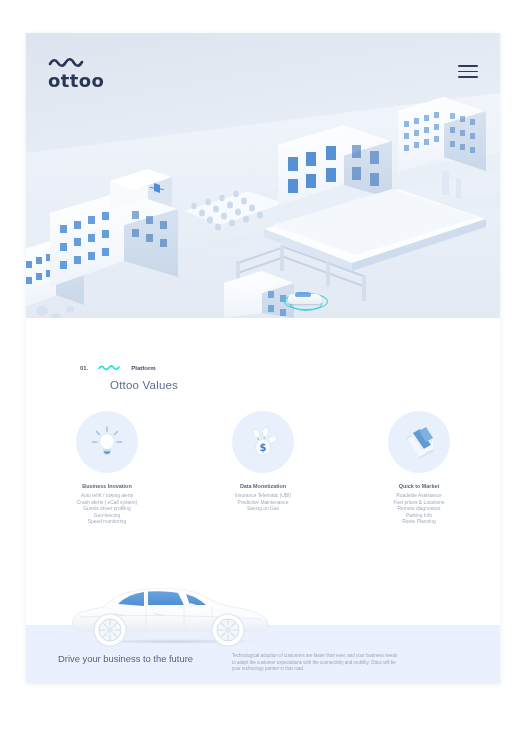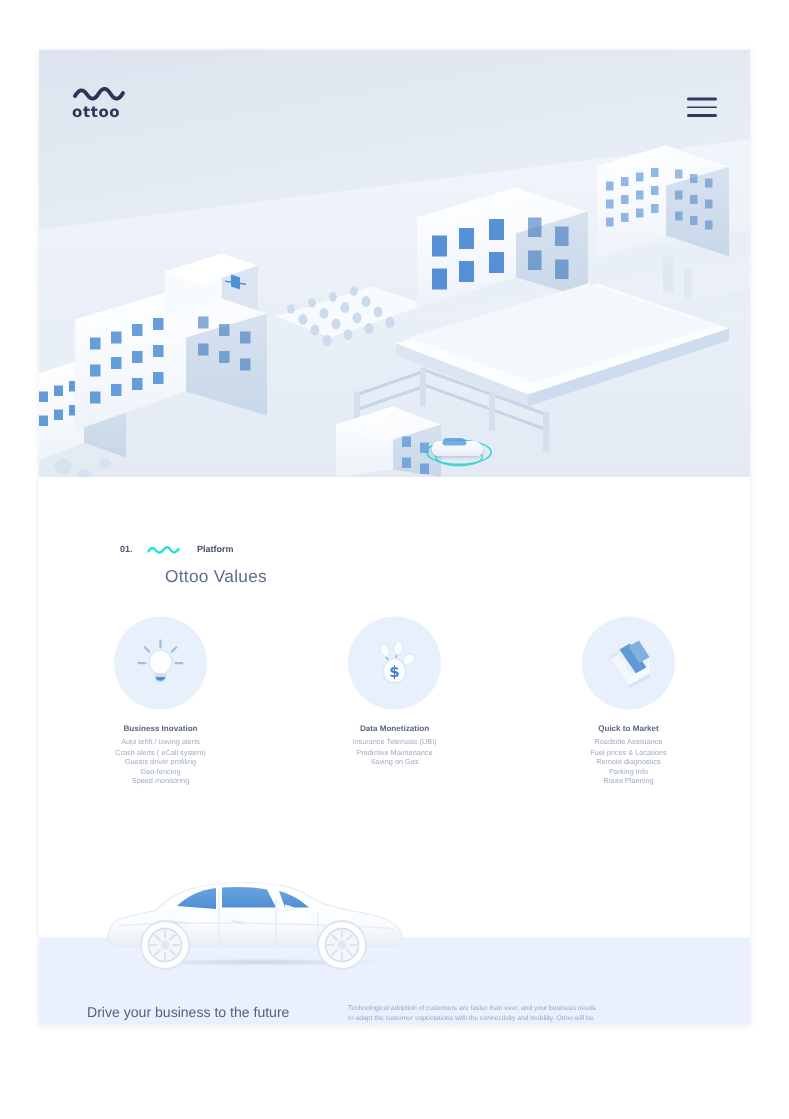--- a/index.html
+++ b/index.html
@@ -27,21 +27,21 @@
     background:linear-gradient(180deg,#ffffff,#e8eef6);box-shadow:0 1px 2px rgba(60,90,130,.25);}
   .carwin{position:absolute;left:11px;top:3px;width:16px;height:5px;border-radius:4px 5px 2px 2px;
     background:#5b9fe0;opacity:.85;}
   .ring{position:absolute;border:1.4px solid #1fd8d0;border-radius:50%;}
   .ring1{left:0;top:4px;width:42px;height:15px;opacity:.95;}
   .ring2{left:6px;top:9px;width:30px;height:11px;opacity:.7;border-color:#19cfc8;}
 
   
   .logo{position:absolute;left:22px;top:24px;width:58px;}
   .logo-mark{display:block;}
-  .logo-word{font-size:10px;font-weight:700;color:#2b3657;letter-spacing:.4px;margin-top:1px;
+  .logo-word{font-size:18px;font-weight:700;color:#2b3657;letter-spacing:.4px;margin-top:1px;
     font-family:"DejaVu Sans", sans-serif;}
   .burger{position:absolute;right:22px;top:32px;width:20px;cursor:pointer;}
   .burger i{display:block;height:1.6px;background:#2f3b5c;margin-bottom:4px;border-radius:1px;}
   .burger i:last-child{margin-bottom:0;}
 
   .copy{position:absolute;left:92px;top:47px;width:215px;}
   .eyebrow{font-size:6.1px;font-weight:700;color:#3c4a6b;letter-spacing:.12px;margin:0 0 4px;}
   .h1{font-size:10.4px;line-height:13.6px;color:#5f6f8f;font-weight:400;margin:0 0 7px;letter-spacing:.1px;}
   .lede{font-size:4.9px;line-height:7.4px;color:#8d9ab3;margin:0 0 11px;max-width:150px;}
   .btn{display:inline-flex;align-items:center;justify-content:center;
@@ -61,21 +61,21 @@
   .col{width:105px;text-align:center;}
   .iconwrap{width:62px;height:62px;border-radius:50%;background:#e8f0fb;margin:0 auto 10px;
     display:flex;align-items:center;justify-content:center;}
   .col-title{font-size:5.4px;font-weight:700;color:#596781;margin:0 0 4px;}
   .col-li{font-size:4.9px;line-height:6.6px;color:#a0abc0;}
 
   
   .cta{position:relative;height:150px;}
   .cta-band{position:absolute;left:0;right:0;top:52px;height:98px;background:#eaf0fd;}
   .car-stage{position:absolute;left:40px;top:0;width:210px;height:72px;}
-  .cta-inner{position:absolute;left:0;right:0;top:96px;display:flex;gap:24px;padding:0 32px;}
+  .cta-inner{position:absolute;left:0;right:0;top:80px;display:flex;gap:24px;padding:0 32px;}
   .cta-h{font-size:9.4px;line-height:12.6px;color:#53637f;font-weight:400;margin:0;width:150px;}
   .cta-p{font-size:4.5px;line-height:6.6px;color:#9aa7bf;margin:0;width:168px;}
 
   .shadow-ellipse{position:absolute;left:60px;top:66px;width:175px;height:5px;border-radius:50%;
     background:radial-gradient(ellipse at center,rgba(120,140,175,.28),rgba(120,140,175,0) 70%);}
 </style>
 </head>
 <body>
 
 <div class="page">

